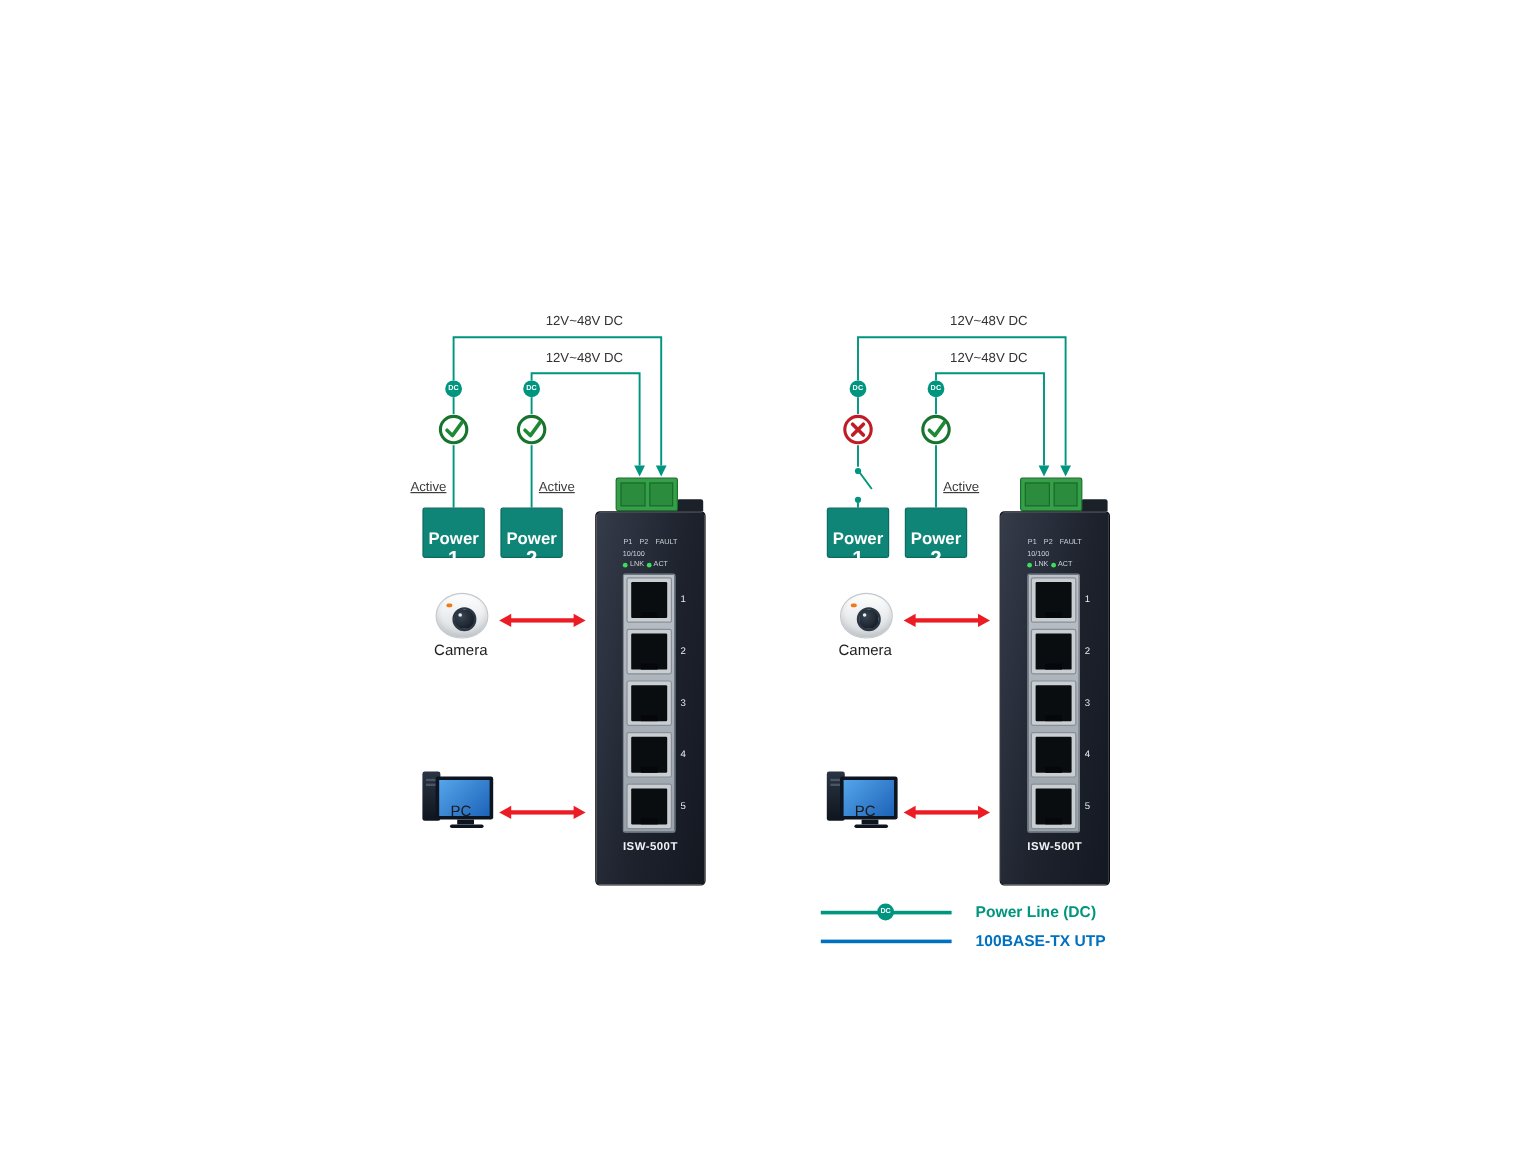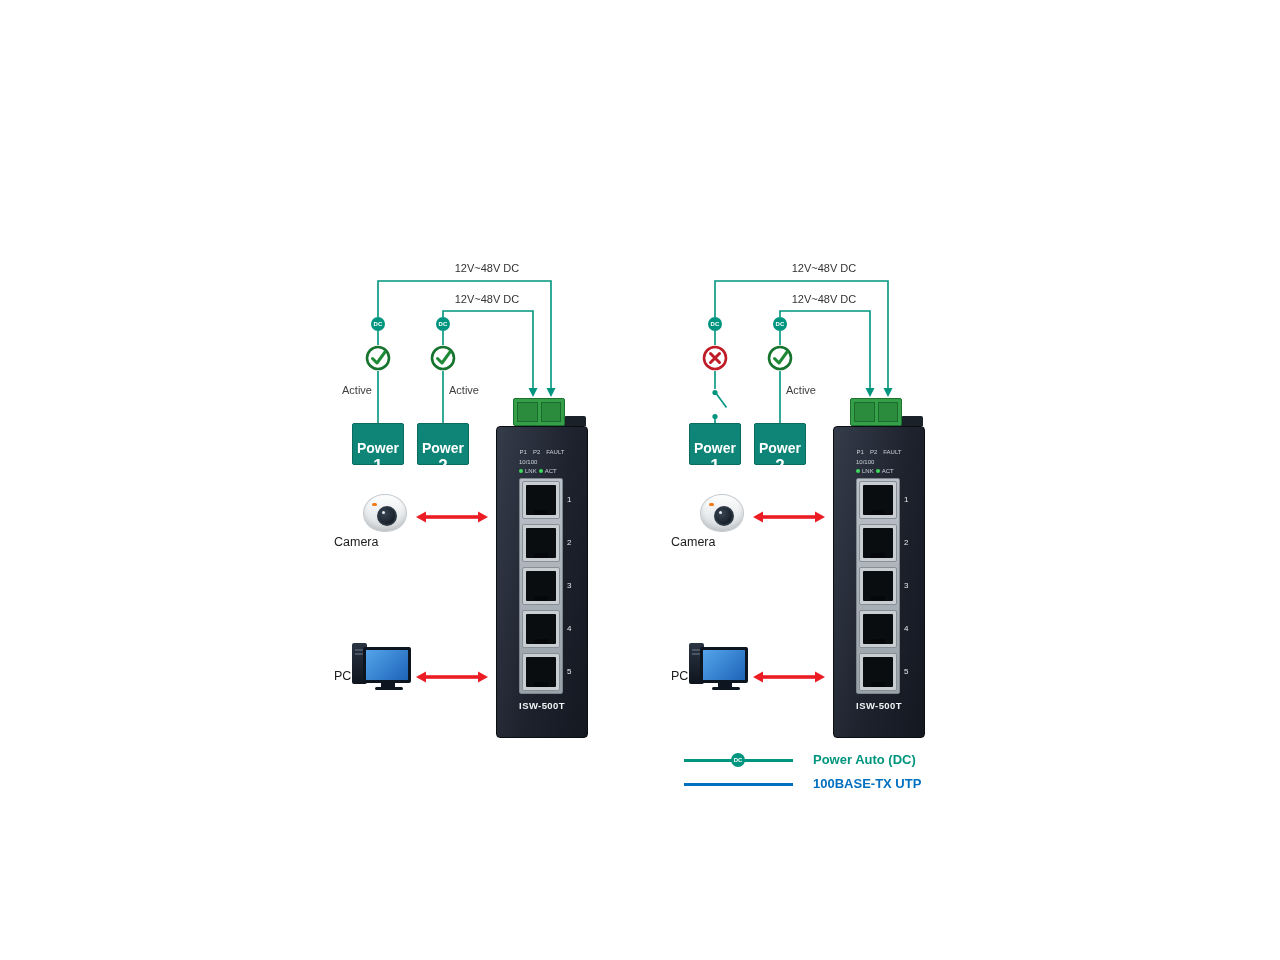--- a/index.html
+++ b/index.html
@@ -20,41 +20,41 @@
   .v1{top:2px;} .v2{top:33px;}
 
   .dc-badge{position:absolute;width:14px;height:14px;border-radius:50%;background:#00957e;
             color:#fff;font-size:6px;font-weight:bold;display:flex;align-items:center;
             justify-content:center;letter-spacing:.2px;}
   .b1{left:31px;top:57px;} .b2{left:96px;top:57px;}
 
   .status-circle{position:absolute;width:26px;height:26px;}
   .s1{left:25px;top:85px;} .s2{left:90px;top:85px;}
 
-  .active{position:absolute;top:124px;width:48px;text-align:center;font-size:11px;color:#3d3d3d;}
+  .active{position:absolute;top:140px;width:48px;text-align:center;font-size:11px;color:#3d3d3d;text-decoration:underline;}
   .a1{left:-7px;} .a2{left:100px;}
 
   .power-box{position:absolute;top:163px;width:52px;height:42px;background:#0e8577;
              border:1px solid #0a6b60;border-radius:2px;box-sizing:border-box;color:#fff;
              text-align:center;font-weight:bold;}
   .p1{left:12px;} .p2{left:77px;}
   .power-box .pw{font-size:14px;line-height:17px;margin-top:16px;}
   .power-box .pn{font-size:17px;line-height:18px;}
 
   
   .camera{position:absolute;left:20px;top:232px;width:48px;height:40px;}
   .cam-body{position:absolute;left:3px;top:2px;width:42px;height:36px;
             border-radius:50% 50% 48% 48%;background:linear-gradient(#ffffff,#d7dcdf);
             border:1px solid #c3c9ce;box-shadow:inset 0 -3px 5px rgba(0,0,0,.12);}
   .cam-lens{position:absolute;left:13px;top:11px;width:16px;height:16px;border-radius:50%;
             background:radial-gradient(circle at 35% 35%,#3a4654,#0b1119);border:2px solid #2c3744;}
   .cam-glint{position:absolute;left:3px;top:3px;width:3px;height:3px;border-radius:50%;background:#e8eef3;}
   .cam-logo{position:absolute;left:8px;top:8px;width:5px;height:3px;border-radius:2px;background:#f07b16;}
 
-  .dev-label{position:absolute;left:-6px;width:100px;font-size:12.5px;color:#1c1c1c;}
+  .dev-label{position:absolute;left:-6px;width:100px;text-align:center;font-size:12.5px;color:#1c1c1c;}
   .cam-label{top:275px;} .pc-label{top:409px;}
 
   
   .pc{position:absolute;left:12px;top:380px;width:64px;height:52px;}
   .pc-tower{position:absolute;left:0;top:3px;width:15px;height:41px;border-radius:2px;
             background:linear-gradient(#2a3443,#0f151e);}
   .tower-slit{position:absolute;left:3px;width:9px;height:2px;background:#4a5664;}
   .slit1{top:6px;} .slit2{top:10px;}
   .pc-monitor{position:absolute;left:11px;top:7px;width:48px;height:36px;background:#0d1520;
               border-radius:2px;box-sizing:border-box;padding:3px;}
@@ -354,18 +354,18 @@
         <div class="port-num n4">4</div>
         <div class="port-num n5">5</div>
         <div class="model">ISW-500T</div>
       </div>
     </div>
   </div>
 
   <div class="legend">
     <div class="lg-line1"></div>
     <div class="lg-dc">DC</div>
-    <div class="lg-label lg1">Power Auto (DC)</div>
+    <div class="lg-label lg1">Power Line (DC)</div>
     <div class="lg-line2"></div>
     <div class="lg-label lg2">100BASE-TX UTP</div>
   </div>
 
 </div>
 
 </body></html>

